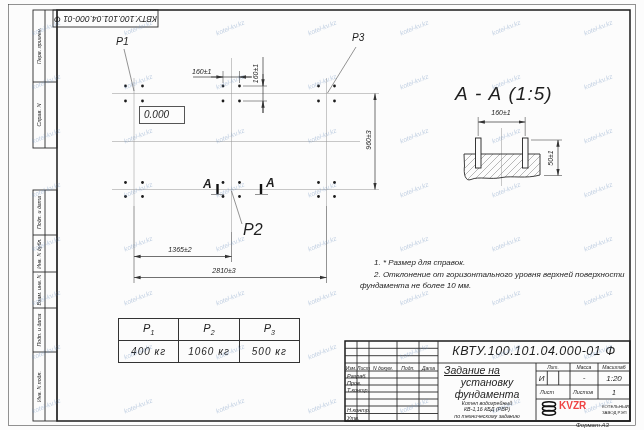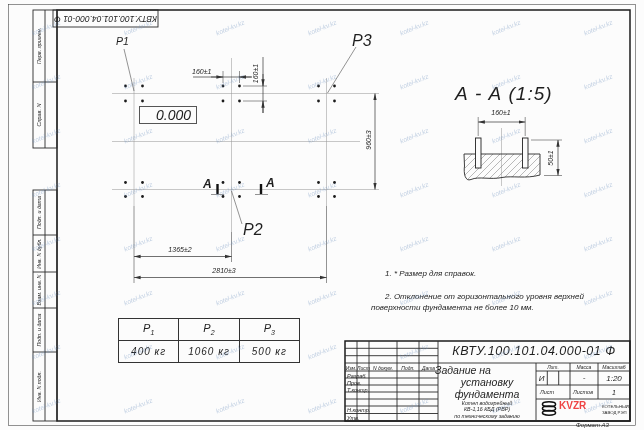--- a/index.html
+++ b/index.html
@@ -23,23 +23,23 @@
             overflow:hidden;z-index:3;pointer-events:none;}
   .wm{flex:0 0 92px;height:54px;display:flex;align-items:center;justify-content:center;
       transform:rotate(-22deg);color:rgba(110,145,190,0.42);font-size:6.5px;font-style:italic;}
   table.loads{position:absolute;left:118px;top:318px;width:182px;height:42px;z-index:2;
       border-collapse:collapse;table-layout:fixed;}
   table.loads td{border:1px solid #333;text-align:center;font-style:italic;padding:0;}
   table.loads .hd{font-size:11px;height:21px;}
   table.loads .vl{font-size:10px;height:21px;letter-spacing:1px;}
   .notes{position:absolute;left:360px;top:257px;width:274px;z-index:2;font-style:italic;
          font-size:8px;line-height:1.45;color:#222;}
-  .notes p{margin:11px;text-indent:14px;}
+  .notes p{margin:0;text-indent:14px;}
   .elev{position:absolute;left:139px;top:106px;width:40px;height:16px;border:1px solid #555;
-        line-height:16px;padding-left:16px;font-size:14px;font-style:italic;z-index:2;}
+        line-height:16px;padding-left:4px;font-size:10px;font-style:italic;z-index:2;}
   .logo-word{position:absolute;left:559px;top:400px;font-weight:800;font-size:10px;
         font-style:normal;letter-spacing:0;z-index:2;color:#ef4444;}
   .logo-cap{position:absolute;font-size:4.3px;font-style:normal;z-index:2;color:#222;white-space:nowrap;}
 </style>
 </head>
 <body>
 
 <div class="sheet">
 
   <svg class="lines" width="644" height="430" viewBox="0 0 644 430">
@@ -187,21 +187,21 @@
   <div class="t rot" style="left:36px;top:82px;width:72px;font-size:5.5px;">Перв. примен.</div>
   <div class="t rot" style="left:36px;top:148px;width:66px;font-size:5.5px;">Справ. N</div>
   <div class="t rot" style="left:36px;top:235px;width:45px;font-size:5.3px;">Подп. и дата</div>
   <div class="t rot" style="left:36px;top:272px;width:37px;font-size:5.3px;">Инв. N дубл.</div>
   <div class="t rot" style="left:36px;top:308px;width:36px;font-size:5.3px;">Взам. инв. N</div>
   <div class="t rot" style="left:36px;top:352px;width:44px;font-size:5.3px;">Подп. и дата</div>
   <div class="t rot" style="left:36px;top:421px;width:69px;font-size:5.3px;">Инв. N подл.</div>
 
   <div class="t" style="left:116px;top:35px;font-size:10.5px;">P1</div>
   <div class="t" style="left:243px;top:221px;font-size:16px;">P2</div>
-  <div class="t" style="left:352px;top:32px;font-size:16px;">P3</div>
+  <div class="t" style="left:352px;top:32px;font-size:10px;">P3</div>
   <div class="elev">0.000</div>
   <div class="t" style="left:192px;top:68px;font-size:7px;">160±1</div>
   <div class="t rot" style="left:252px;top:90px;width:33px;font-size:7px;">160±1</div>
   <div class="t rot" style="left:365px;top:163px;width:46px;font-size:7px;">960±3</div>
   <div class="t c" style="left:152px;top:246px;width:56px;font-size:7px;">1365±2</div>
   <div class="t c" style="left:194px;top:267px;width:60px;font-size:7px;">2810±3</div>
   <div class="t" style="left:203px;top:177px;font-size:12px;font-weight:600;">А</div>
   <div class="t" style="left:266px;top:176px;font-size:12px;font-weight:600;">А</div>
 
   <div class="t c" style="left:455px;top:83px;width:96px;font-size:19px;letter-spacing:1px;">А - А (1:5)</div>
@@ -232,21 +232,21 @@
   <div class="t c" style="left:345px;top:365px;width:12px;font-size:5px;">Изм.</div>
   <div class="t c" style="left:357px;top:365px;width:12px;font-size:5px;">Лист</div>
   <div class="t c" style="left:369px;top:365px;width:28px;font-size:5px;">N докум.</div>
   <div class="t c" style="left:397px;top:365px;width:22px;font-size:5px;">Подп.</div>
   <div class="t c" style="left:419px;top:365px;width:19px;font-size:5px;">Дата</div>
   <div class="t" style="left:347px;top:372.5px;font-size:5.5px;">Разраб.</div>
   <div class="t" style="left:347px;top:379.5px;font-size:5.5px;">Пров.</div>
   <div class="t" style="left:347px;top:386.5px;font-size:5.5px;">Т.контр.</div>
   <div class="t" style="left:347px;top:407px;font-size:5.5px;">Н.контр.</div>
   <div class="t" style="left:347px;top:414.5px;font-size:5.5px;">Утв.</div>
-  <div class="t c" style="left:414px;top:364px;width:98px;font-size:10.5px;">Задание на</div>
+  <div class="t c" style="left:423px;top:364px;width:98px;font-size:10.5px;text-decoration:underline;">Задание на</div>
   <div class="t c" style="left:438px;top:387.5px;width:98px;font-size:10.5px;">фундамента</div>
   <div class="t c" style="left:438px;top:376px;width:98px;font-size:10.5px;">установку</div>
   <div class="t c" style="left:438px;top:399.5px;width:98px;font-size:5.3px;">Котел водогрейный</div>
   <div class="t c" style="left:438px;top:406px;width:98px;font-size:5.3px;">КВ-1,16 КБД (РВР)</div>
   <div class="t c" style="left:438px;top:412.5px;width:98px;font-size:5.3px;">по техническому заданию</div>
   <div class="t c" style="left:536px;top:364px;width:34px;font-size:5px;">Лит.</div>
   <div class="t c" style="left:570px;top:364px;width:28px;font-size:5px;">Масса</div>
   <div class="t c" style="left:598px;top:364px;width:32px;font-size:5px;">Масштаб</div>
   <div class="t c" style="left:536px;top:374px;width:11px;font-size:8px;">И</div>
   <div class="t c" style="left:570px;top:373px;width:28px;font-size:8px;">-</div>

